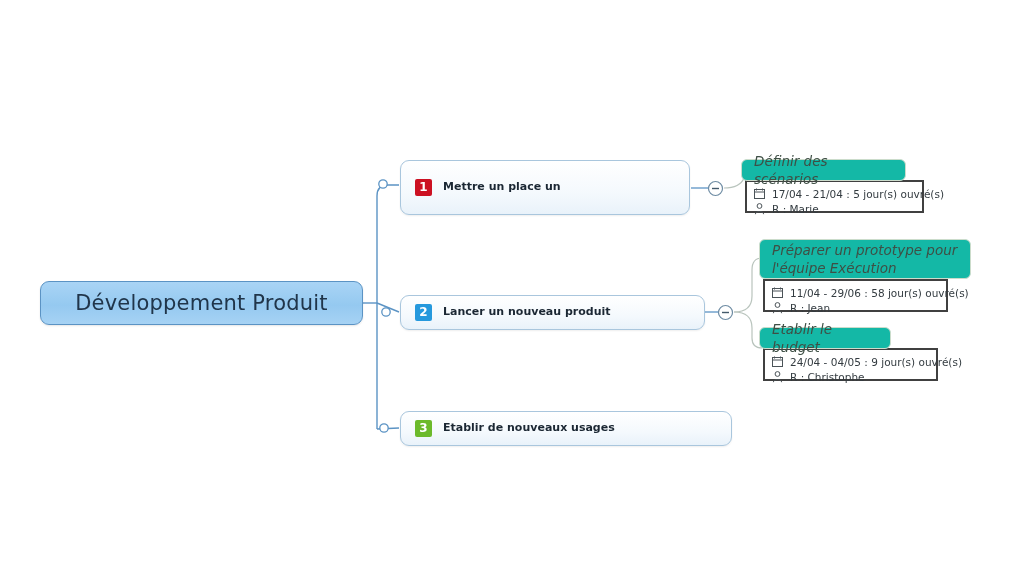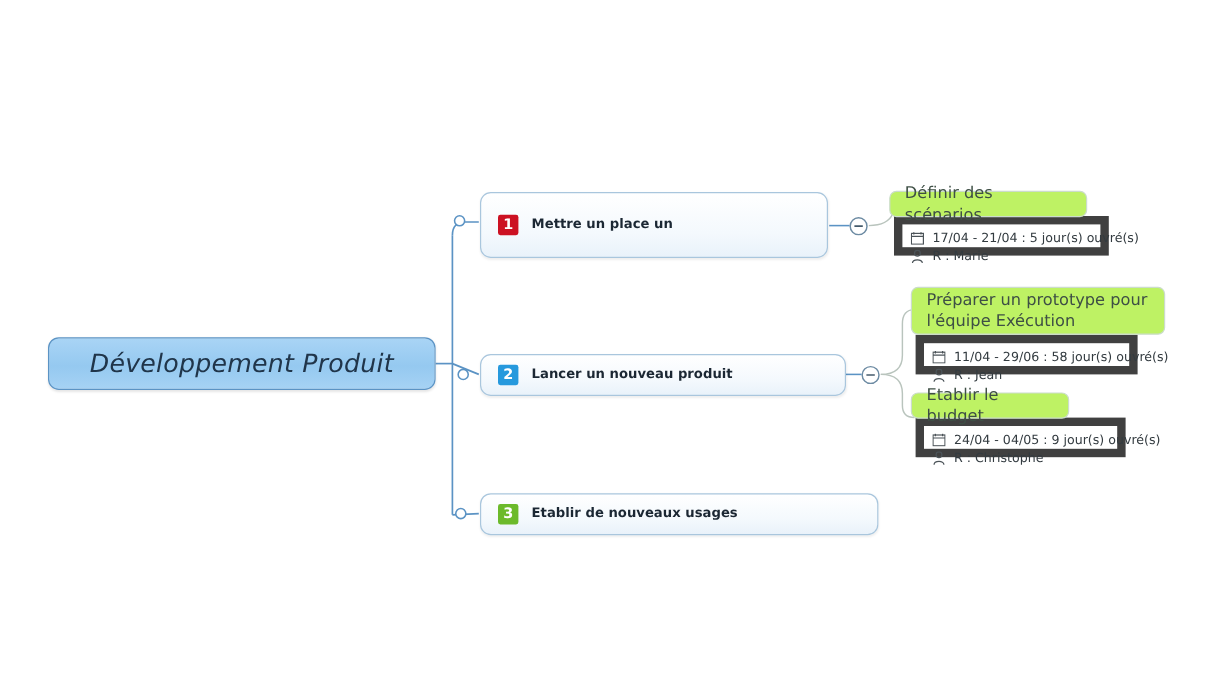--- a/index.html
+++ b/index.html
@@ -32,21 +32,20 @@
     width: 323px;
     height: 44px;
     box-sizing: border-box;
     border: 1px solid #5b93c4;
     border-radius: 9px;
     background: linear-gradient(180deg, #a9d4f5 0%, #95c9f0 55%, #a6d2f4 100%);
     display: flex;
     align-items: center;
     justify-content: center;
     box-shadow: 0 1px 2px rgba(0,0,0,0.10);
-    font-style: italic;
   }
   .root-label {
     font-size: 21px;
     color: #20354a;
     letter-spacing: 0.2px;
     white-space: nowrap;
   }
 
   
   .main-node {
@@ -81,33 +80,34 @@
     color: #1b2733;
     line-height: 1.32;
   }
 
   
   .sub-header {
     position: absolute;
     box-sizing: border-box;
     border: 1px solid #cbdccb;
     border-radius: 6px;
-    background: #bef264;
+    background: #14b8a6;
     display: flex;
     align-items: center;
     padding: 0 12px;
     color: #3e4f45;
     font-size: 13.5px;
     line-height: 1.34;
     z-index: 2;
+    font-style: italic;
   }
   .sub-body {
     position: absolute;
     box-sizing: border-box;
-    border: 7px solid #404040;
+    border: 2px solid #404040;
     background: #ffffff;
     padding: 4px 6px 4px 5px;
     z-index: 1;
   }
   .sub-row {
     display: flex;
     align-items: center;
     height: 15px;
     font-size: 10.5px;
     color: #333b40;

